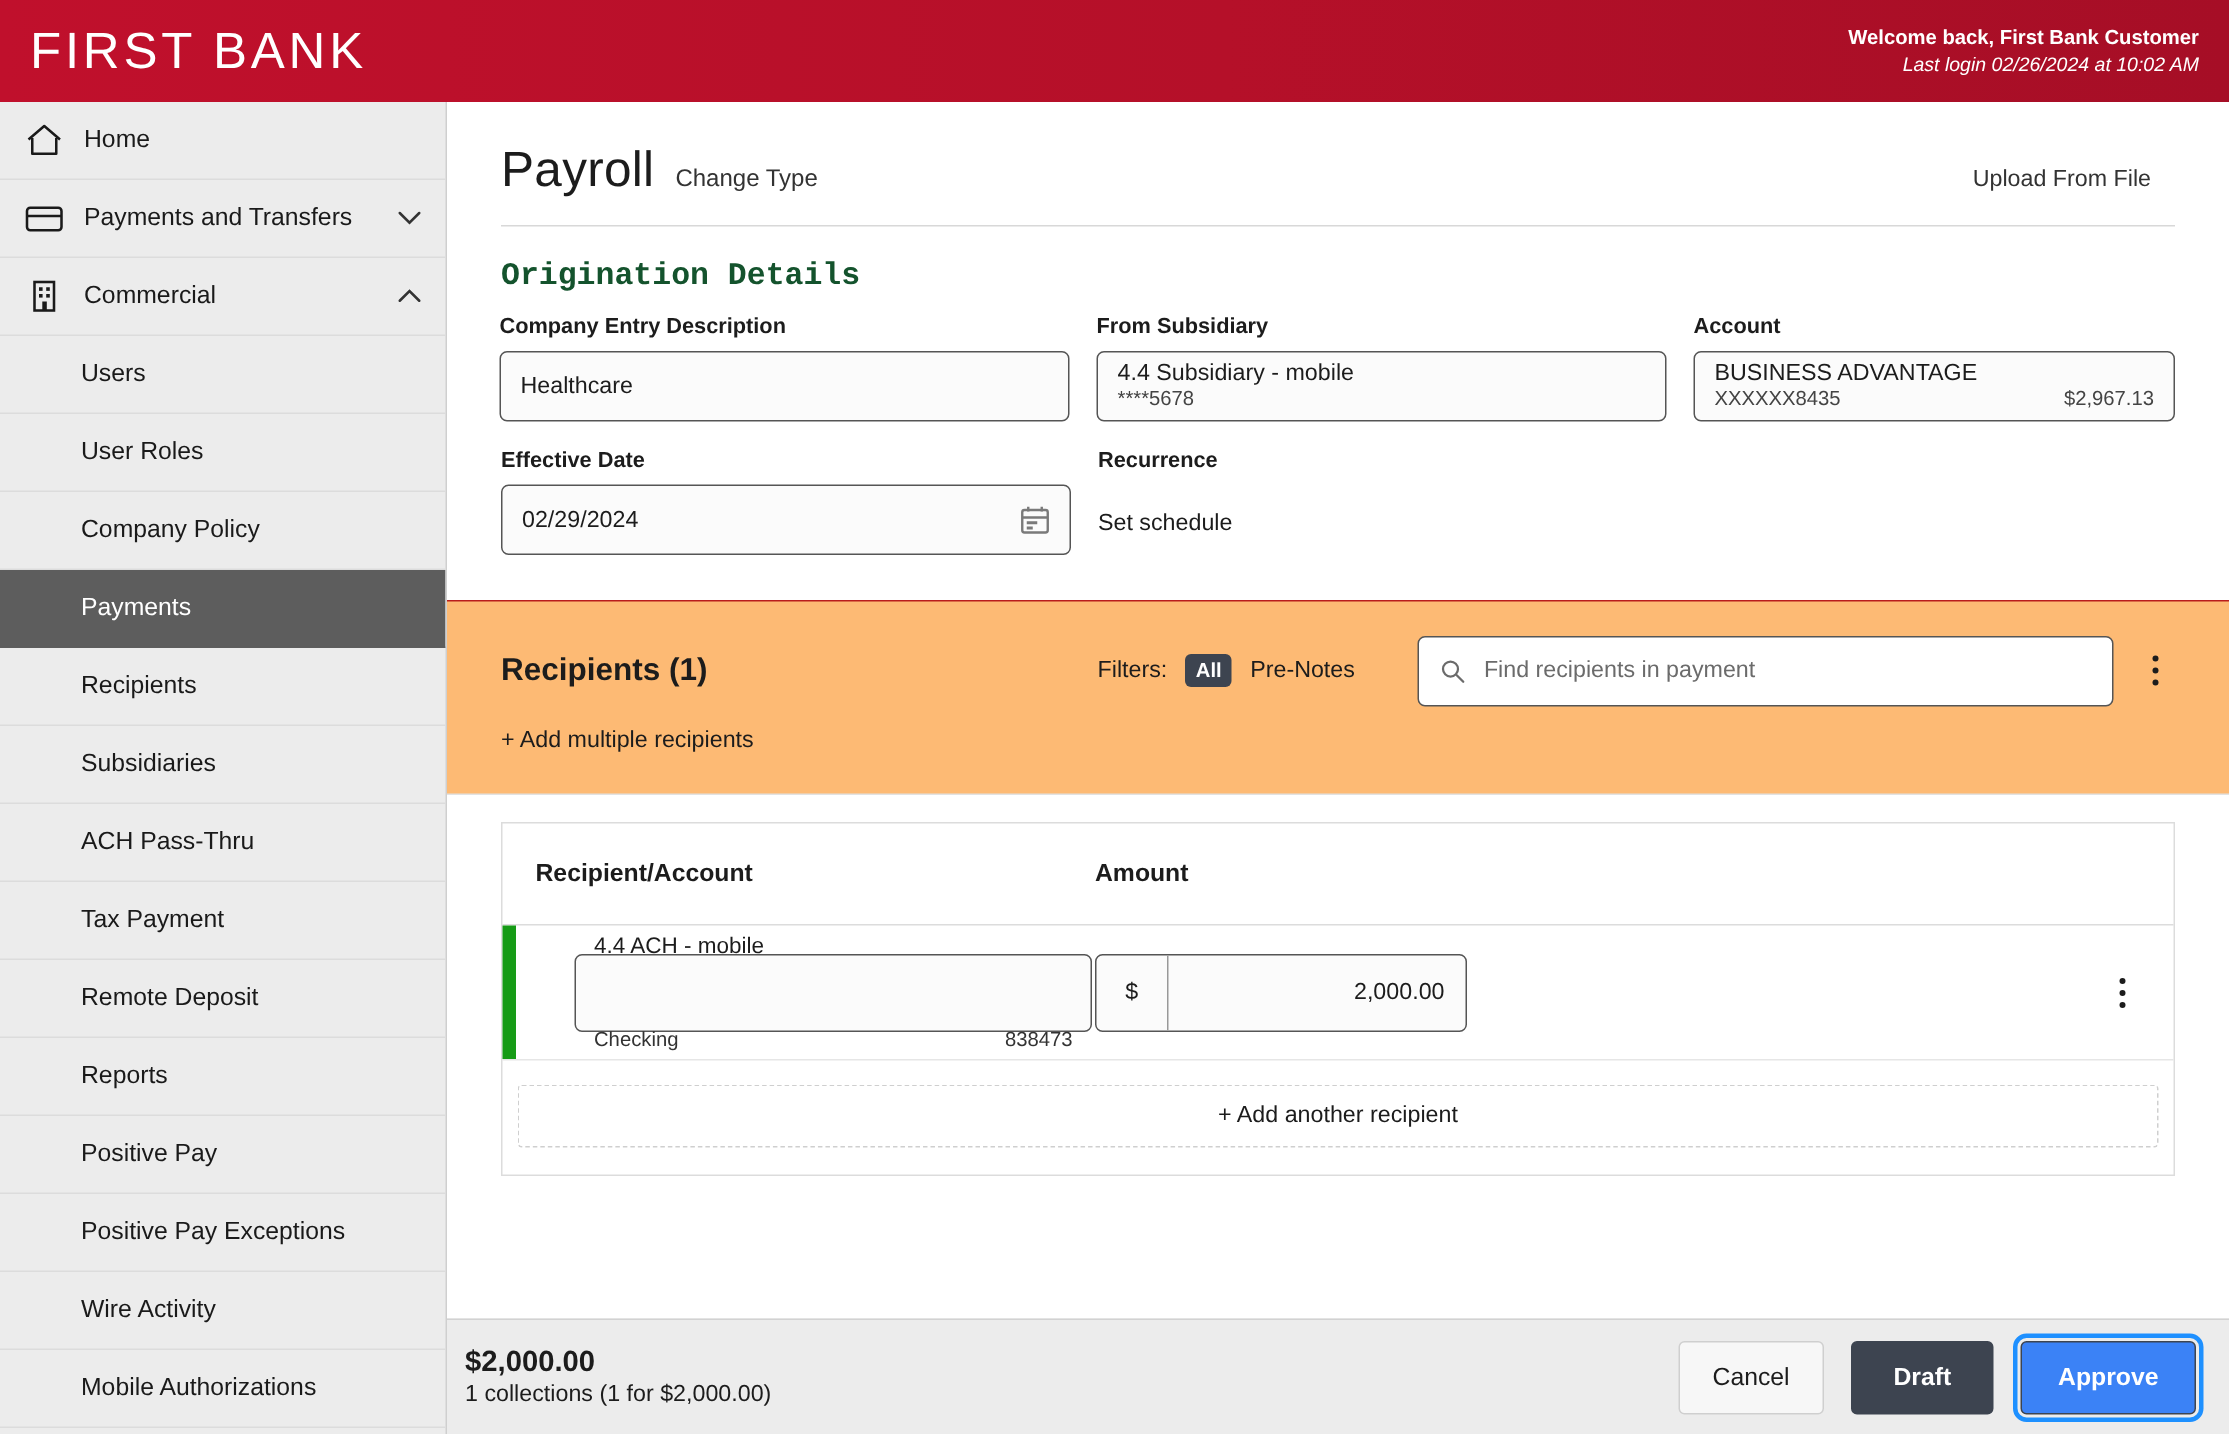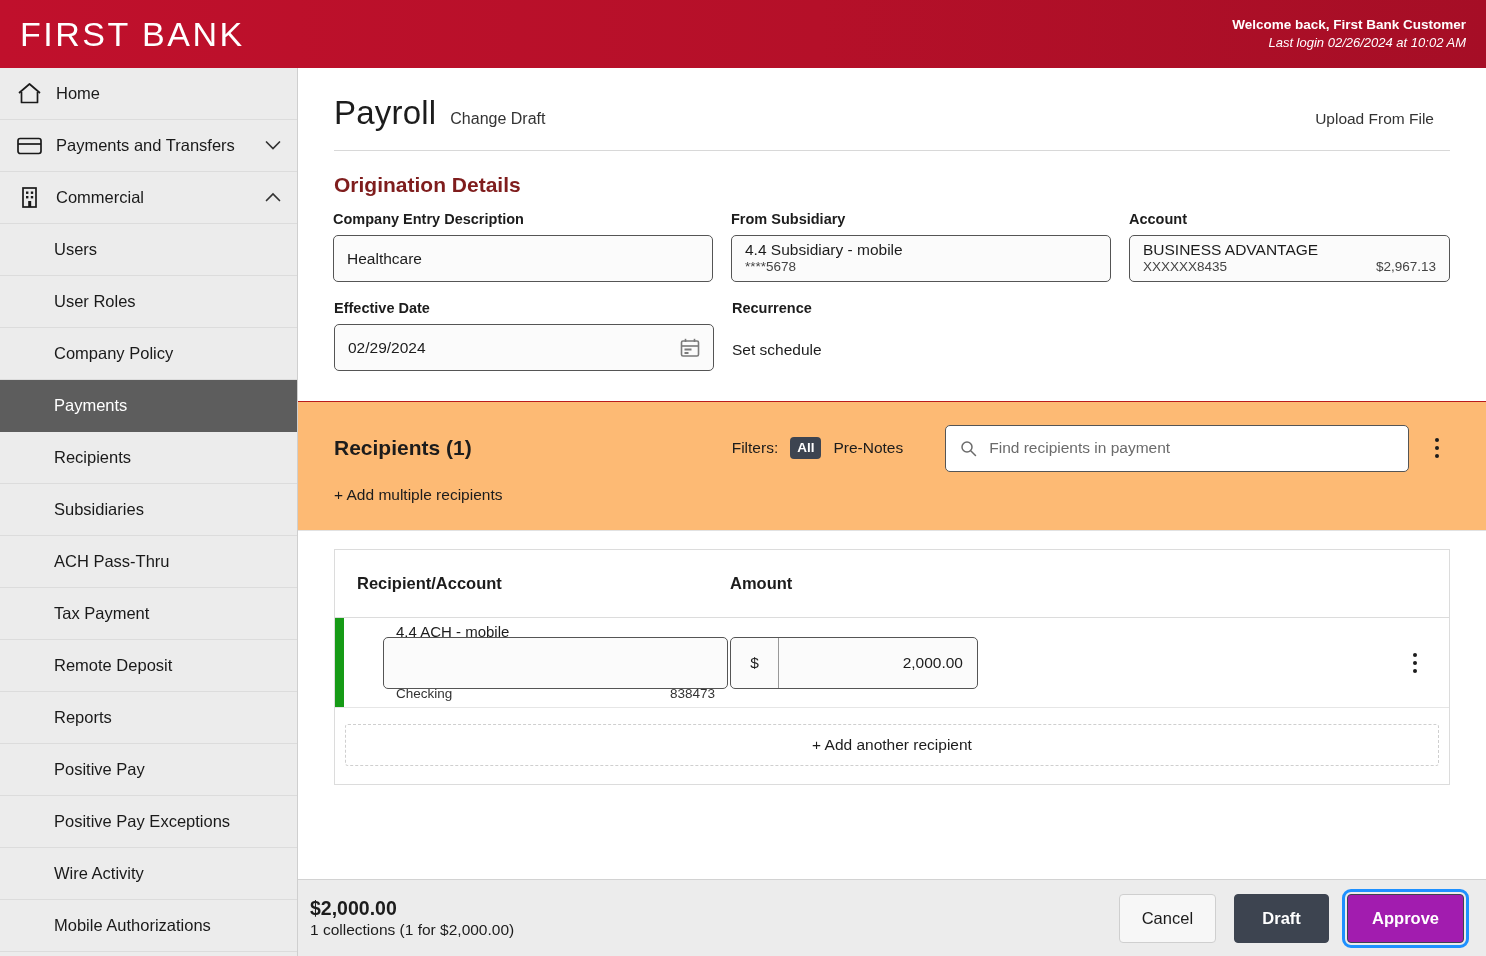--- a/index.html
+++ b/index.html
@@ -63,21 +63,21 @@
   .page-head {
     padding: 26px 52px 0 36px;
     display: flex; align-items: baseline; justify-content: space-between; gap: 36px;
   }
   .page-head-left { display: flex; align-items: baseline; gap: 14px; }
   .page-title { font-size: 33px; font-weight: normal; color: #1c1c1c; letter-spacing: .2px; }
   .change-type { font-size: 16px; color: #333; }
   .upload-file { font-size: 15.5px; color: #333; }
   .head-rule { margin: 18px 36px 0 36px; border-bottom: 1px solid #d8d8d8; }
 
-  .section-title { font-size: 21px; font-weight: bold; color: #7f1d1d; padding: 22px 0 14px 36px; }
+  .section-title { font-size: 21px; font-weight: bold; color: #14532d; padding: 22px 0 14px 36px; font-family: Liberation Mono, monospace; }
 
   .form-grid {
     padding: 0 36px 0 35px;
     display: grid;
     grid-template-columns: 380px 380px 1fr;
     column-gap: 18px; row-gap: 0;
   }
   .fld { padding-bottom: 8px; }
   .fld-label { font-size: 14.5px; font-weight: bold; color: #1c1c1c; margin-bottom: 8px; }
   .ctl {
@@ -176,21 +176,21 @@
   .totals .t2 { font-size: 15.5px; color: #1c1c1c; line-height: 1.3; }
   .actions { display: flex; align-items: center; gap: 18px; }
   .btn {
     height: 49px; min-width: 95px; border-radius: 4px;
     display: flex; align-items: center; justify-content: center;
     font-size: 16.5px; font-weight: bold; cursor: pointer;
   }
   .btn.cancel { background: #f7f7f7; border: 1px solid #cfcfcf; color: #1c1c1c; padding: 0 22px; font-weight: normal; }
   .btn.draft { background: #3d4450; border: 1px solid #3d4450; color: #fff; padding: 0 24px; }
   .btn.approve {
-    background: #a21caf; border: 1px solid #3d4450; color: #fff; padding: 0 24px;
+    background: #3b82f6; border: 1px solid #3d4450; color: #fff; padding: 0 24px;
     outline: 3px solid #1e90ff; outline-offset: 2px;
   }
   svg { display: block; }
 </style>
 </head>
 <body>
 
 <div class="app">
 
   <div class="topbar">
@@ -298,21 +298,21 @@
           </div>
       </div>
     </nav>
 
     <main class="main">
       <div class="scrollwrap">
 
         <div class="page-head">
           <div class="page-head-left">
             <span class="page-title">Payroll</span>
-            <span class="change-type">Change Draft</span>
+            <span class="change-type">Change Type</span>
           </div>
           <span class="upload-file">Upload From File</span>
         </div>
         <div class="head-rule"></div>
 
         <div class="section-title">Origination Details</div>
 
         <div class="form-grid">
 
           <div class="fld">

